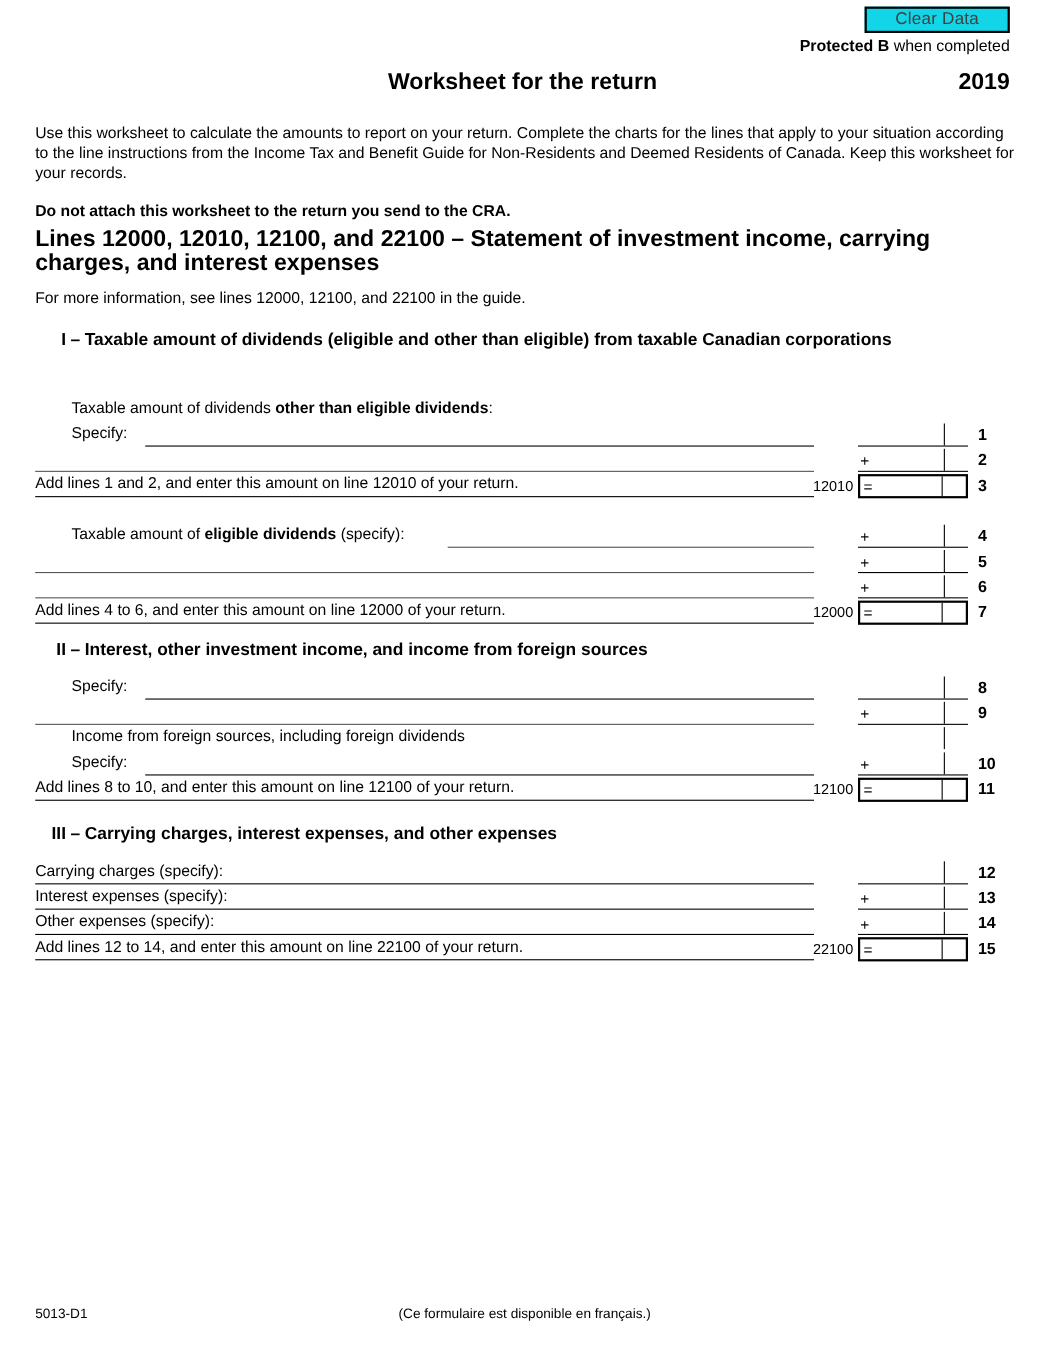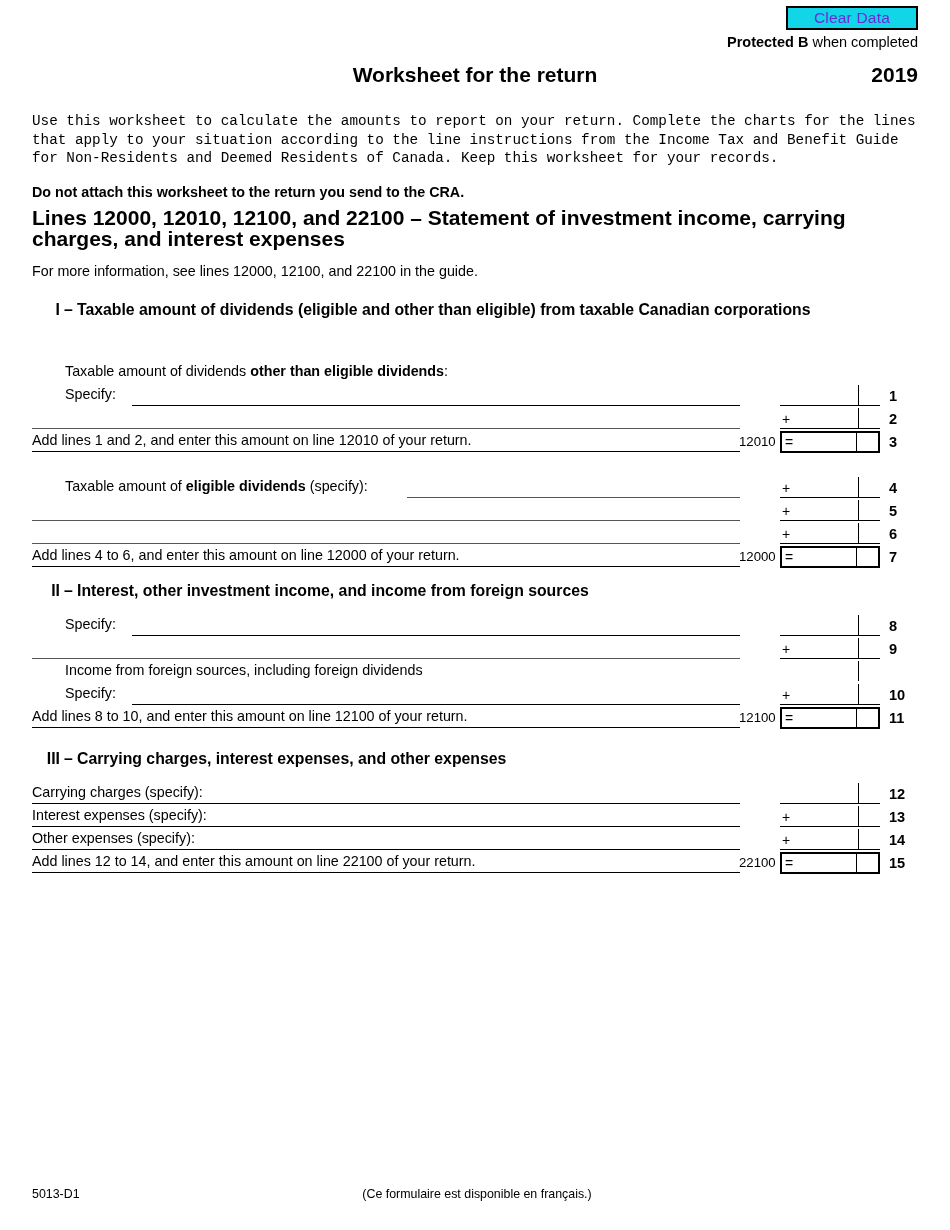--- a/index.html
+++ b/index.html
@@ -24,21 +24,21 @@
     position: absolute;
     top: 6px;
     right: 32px;
     width: 886px;
     text-align: right;
   }
   .clear-data-btn {
     display: inline-block;
     background: #12d6e8;
     border: 2px solid #000000;
-    color: #6d28d9;
+    color: #404040;
     font-family: "Liberation Sans", sans-serif;
     font-size: 15.5px;
     line-height: 17px;
     padding: 1px 26px 2px 26px;
     cursor: pointer;
     letter-spacing: 0.2px;
   }
   .protected {
     margin-top: 4px;
     font-size: 14.5px;
@@ -73,21 +73,20 @@
   }
 
   
   .intro {
     position: absolute;
     top: 112px;
     left: 32px;
     width: 890px;
     font-size: 14.3px;
     line-height: 18.6px;
-    font-family: Liberation Mono, monospace;
   }
   .no-attach {
     position: absolute;
     top: 183px;
     left: 32px;
     width: 890px;
     font-size: 14.3px;
     font-weight: bold;
     line-height: 18.6px;
   }

